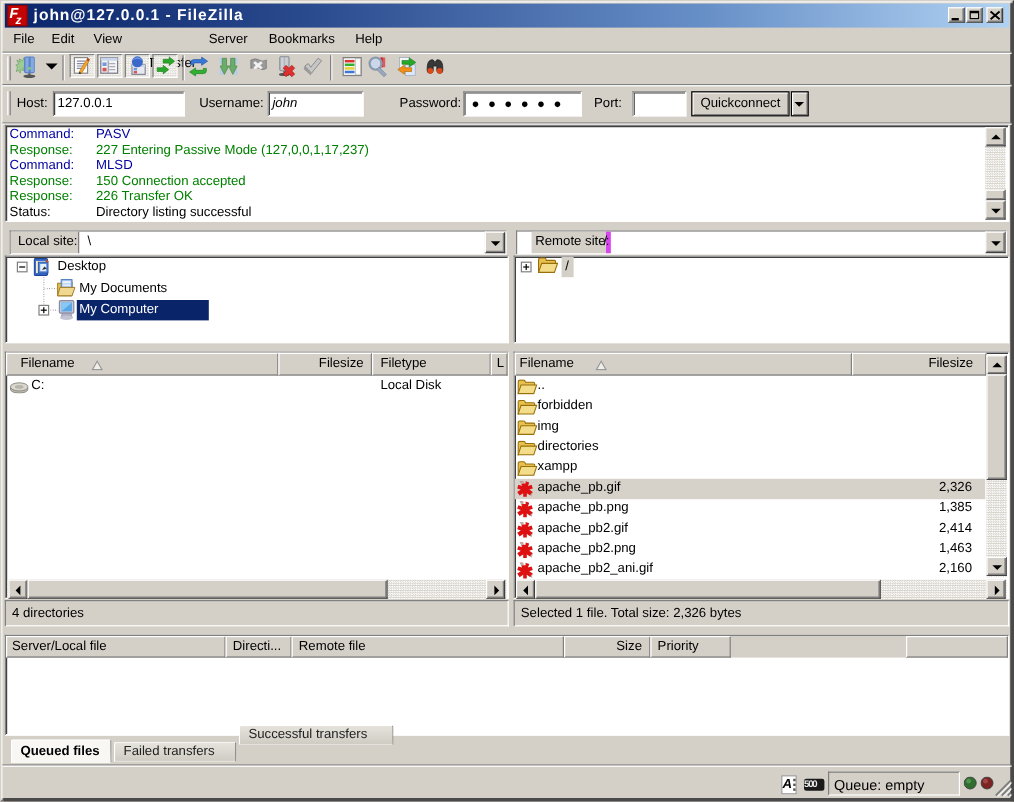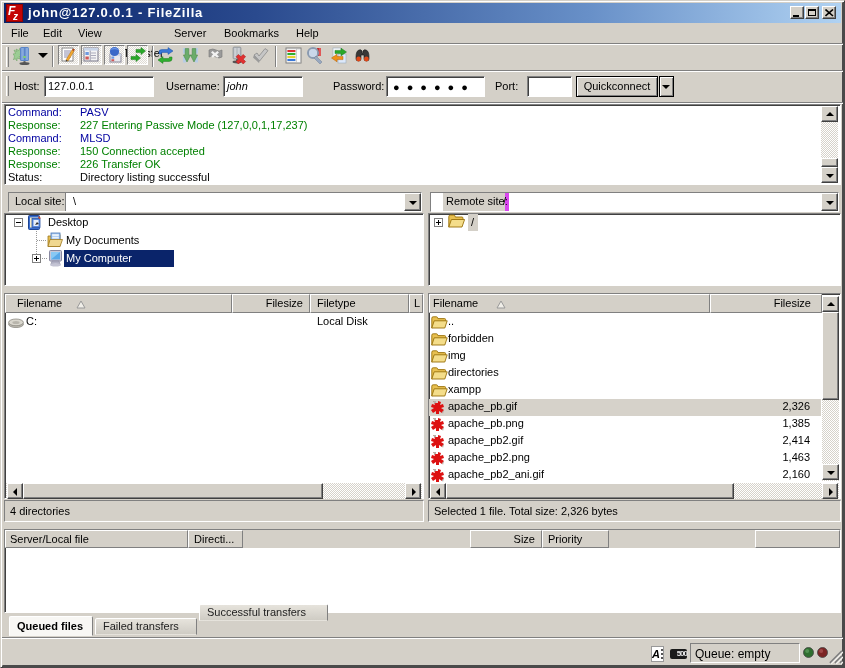--- a/index.html
+++ b/index.html
@@ -446,20 +446,23 @@
   </div>
 
 <div class="abs sunken white" style="left:4px;top:529px;width:837px;height:84px;"></div>
 <div class="abs" style="left:5px;top:530px;width:835px;height:18px;background:#d4d0c8;">
   <div class="hdrcell" style="left:0;width:183px;">
       <span class="lbl" style="left:4px;top:2px;">Server/Local file</span>
     </div>
   <div class="hdrcell" style="left:183px;width:55px;">
       <span class="lbl" style="left:5px;top:2px;">Directi...</span>
     </div>
+  <div class="hdrcell" style="left:238px;width:227px;">
+      <span class="lbl" style="left:5px;top:2px;">Remote file</span>
+    </div>
   <div class="hdrcell" style="left:465px;width:72px;">
       <span class="lbl" style="right:6px;top:2px;">Size</span>
     </div>
   <div class="hdrcell" style="left:537px;width:67px;">
       <span class="lbl" style="left:5px;top:2px;">Priority</span>
     </div>
   <div class="hdrcell" style="left:750px;width:85px;"></div>
 </div>
 
 <div class="abs" style="left:95px;top:618px;width:102px;height:17px;background:linear-gradient(#e6e3dc,#cfccc4);border:1px solid;border-color:#fff #808080 transparent #fff;border-radius:2px 2px 0 0;">
@@ -472,21 +475,21 @@
     <span class="lbl" style="left:7px;top:3px;font-weight:bold;">Queued files</span>
   </div>
 
 <div class="abs" style="left:2px;top:637px;width:841px;height:2px;border-top:1px solid #808080;border-bottom:1px solid #fff;"></div>
 <div class="abs white" style="left:651px;top:646px;width:13px;height:16px;border:1px solid #999;">
   <span style="position:absolute;left:0px;top:1px;font-weight:bold;font-style:italic;font-size:11px;">A</span>
   <div class="abs" style="left:9px;top:2px;width:2px;height:2px;background:#555;"></div>
   <div class="abs" style="left:9px;top:6px;width:2px;height:2px;background:#555;"></div>
   <div class="abs" style="left:9px;top:10px;width:2px;height:2px;background:#555;"></div>
 </div>
-<div class="abs" style="left:670px;top:649px;width:17px;height:10px;background:#1a1a1a;border-radius:2px;color:#e8e8e8;font-size:8px;font-weight:bold;text-align:right;line-height:10px;letter-spacing:-1px;">500</div>
+<div class="abs" style="left:670px;top:649px;width:17px;height:10px;background:#1a1a1a;border-radius:2px;color:#e8e8e8;font-size:8px;font-weight:bold;text-align:left;line-height:10px;letter-spacing:-1px;">500</div>
 <div class="abs sunken2" style="left:690px;top:643px;width:110px;height:20px;background:#d4d0c8;">
     <span class="lbl" style="left:4px;top:3px;font-size:12px;">Queue: empty</span>
   </div>
 <svg class="abs" style="left:803px;top:647px;" width="12" height="12">
     <circle cx="5.5" cy="5.5" r="5" fill="#2e6e2e"></circle>
     <circle cx="4.2" cy="4" r="2" fill="#5a9a5a" opacity="0.8"></circle>
     <circle cx="5.5" cy="5.5" r="5" fill="none" stroke="#444" stroke-width="0.8"></circle>
   </svg>
 <svg class="abs" style="left:817px;top:647px;" width="12" height="12">
     <circle cx="5.5" cy="5.5" r="5" fill="#7c2424"></circle>

